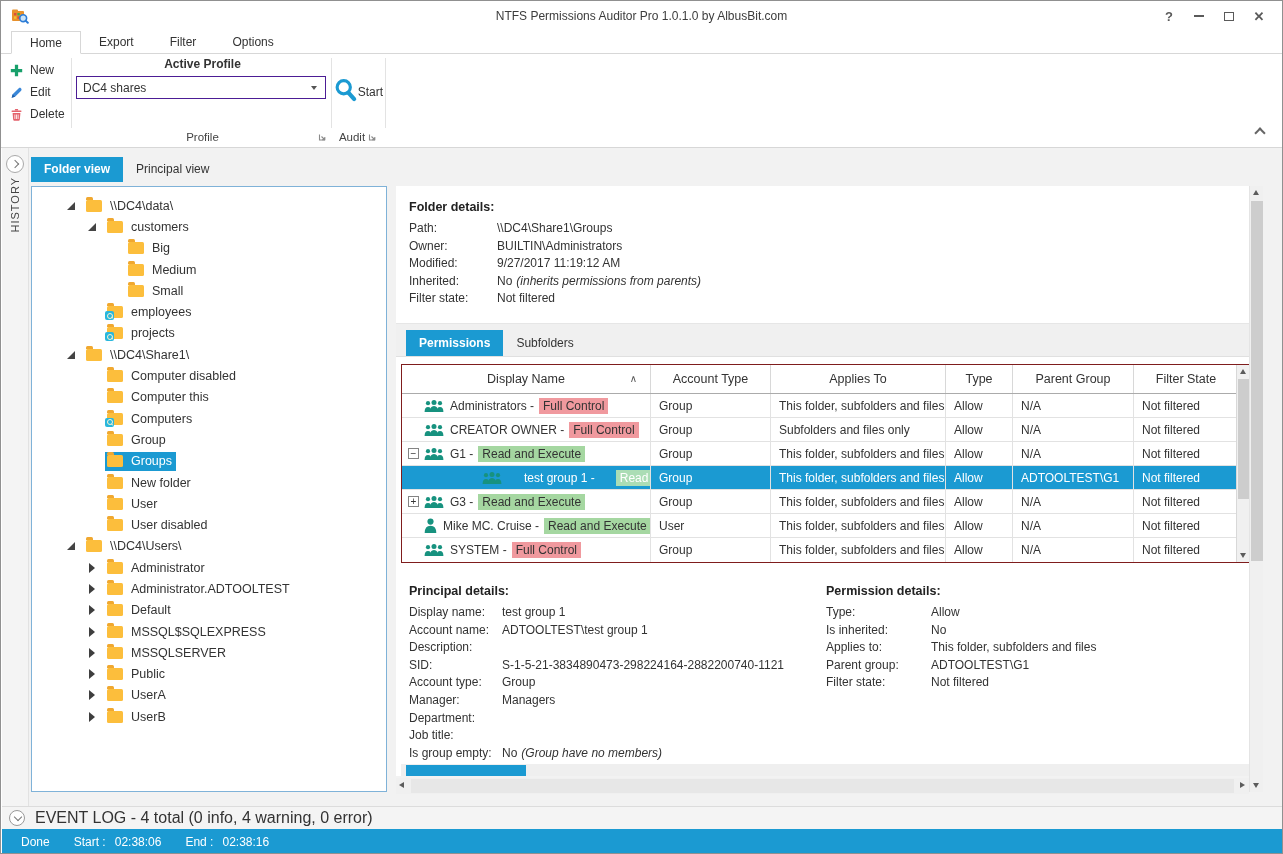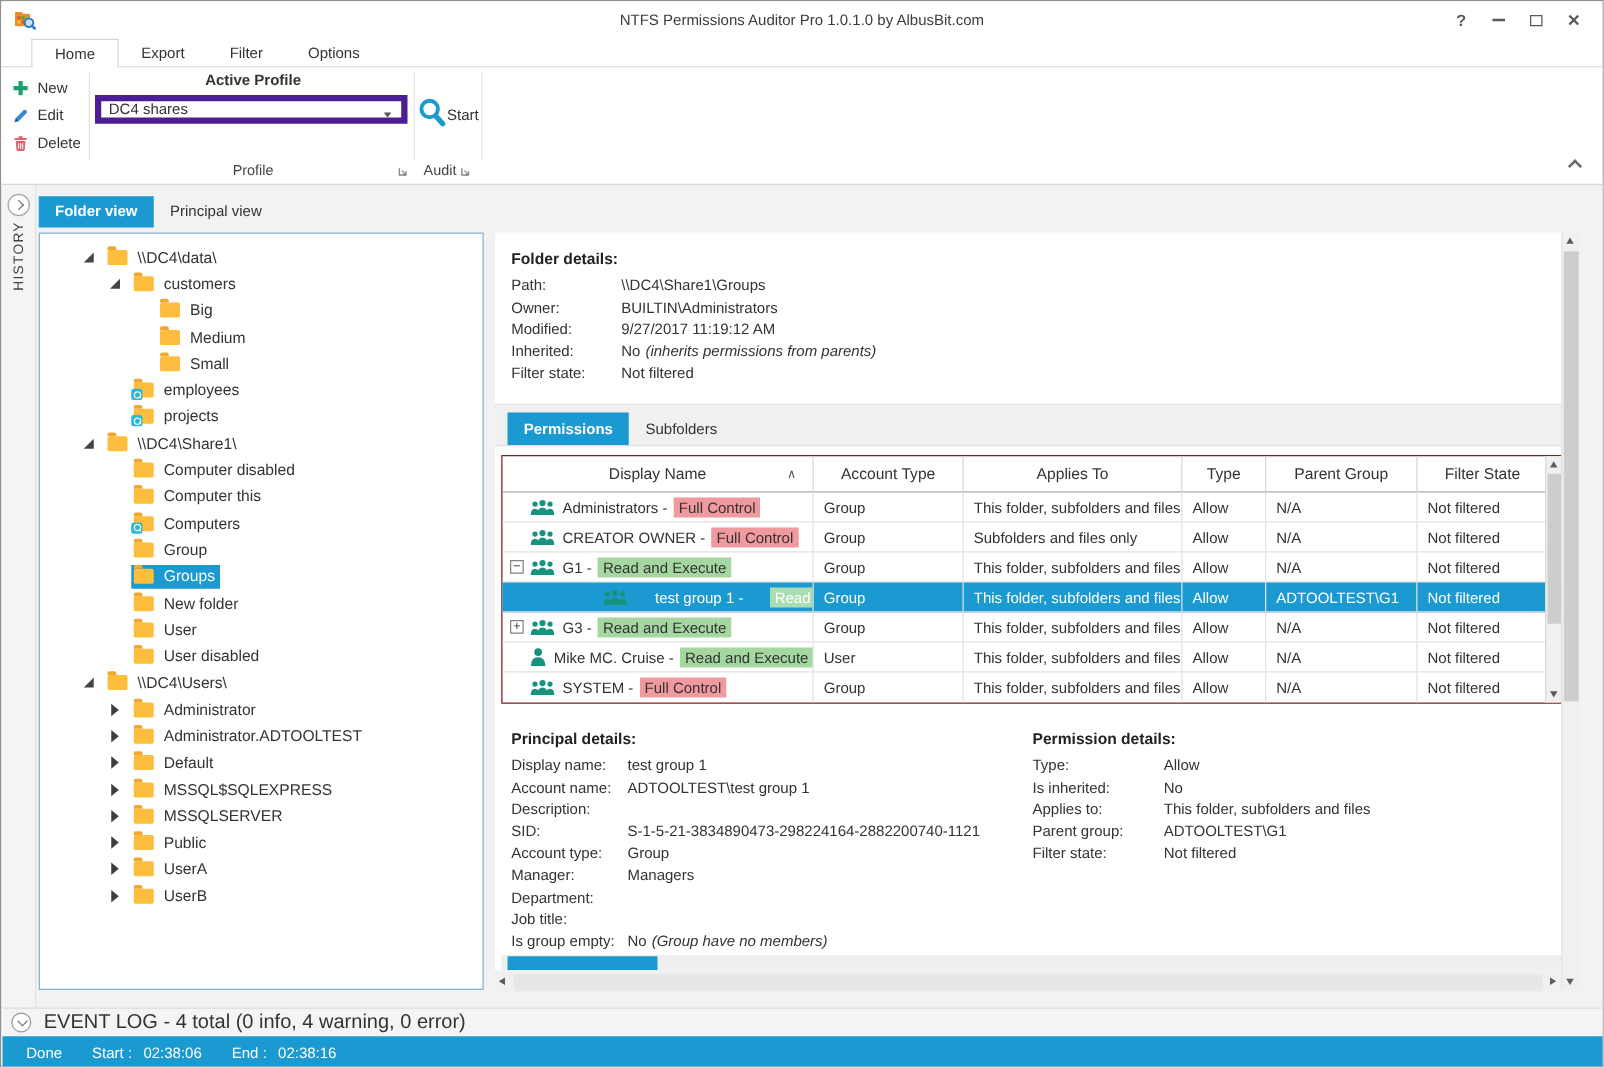--- a/index.html
+++ b/index.html
@@ -8,31 +8,31 @@
           font-family:"Liberation Sans",sans-serif;overflow:hidden;}
   
   .titlebar{position:absolute;left:0;top:0;width:100%;height:30px;background:#fff;display:flex;align-items:center;}
   .app-icon{margin-left:10px;width:18px;height:18px;flex:none;}
   .win-title{position:absolute;left:0;right:0;top:8px;text-align:center;font-size:12px;color:#3c3c3c;}
   .win-controls{margin-left:auto;display:flex;margin-right:8px;z-index:2;}
   .win-btn{width:30px;height:22px;display:flex;align-items:center;justify-content:center;color:#5a5a5a;font-size:13px;font-weight:bold;}
   .max-box{width:10px;height:9px;border:1.5px solid #5a5a5a;display:inline-block;}
   .min-bar{width:10px;height:0;border-top:2px solid #5a5a5a;display:inline-block;}
   
-  .tabs-row{position:absolute;left:0;top:30px;width:100%;height:23px;background:#fff;border-bottom:1px solid #d7d7d7;display:flex;padding-left:24px;}
+  .tabs-row{position:absolute;left:0;top:30px;width:100%;height:23px;background:#fff;border-bottom:1px solid #d7d7d7;display:flex;padding-left:10px;}
   .rtab{padding:4px 18px 3px;font-size:12px;color:#333;}
   .rtab.active{background:#fff;border:1px solid #d7d7d7;border-bottom:1px solid #fff;margin-bottom:-1px;}
   
   .ribbon{position:absolute;left:0;top:53px;width:100%;height:94px;background:#fff;border-bottom:1px solid #d7d7d7;}
   .rb-buttons{position:absolute;left:9px;top:5px;}
   .rb-btn{display:flex;align-items:center;gap:7px;height:22px;font-size:12px;color:#333;}
   .vsep{position:absolute;top:4px;height:70px;width:0;border-left:1px solid #e3e3e3;}
   .ap-label{position:absolute;left:75px;top:3px;width:253px;text-align:center;font-size:12px;font-weight:bold;color:#333;}
-  .combo{position:absolute;left:75px;top:22px;width:250px;height:23px;border:5px solid #4c1d95;background:#fff;
-         font-size:12px;color:#333;display:flex;align-items:flex-end;padding-left:6px;}
+  .combo{position:absolute;left:75px;top:22px;width:250px;height:23px;border:1px solid #4c1d95;background:#fff;
+         font-size:12px;color:#333;display:flex;align-items:center;padding-left:6px;}
   .combo-arrow{position:absolute;right:8px;top:9px;width:0;height:0;border-left:3.5px solid transparent;border-right:3.5px solid transparent;border-top:4px solid #555;}
   .group-footer{position:absolute;bottom:4px;font-size:11.5px;color:#444;}
   .gf-profile{left:75px;width:253px;text-align:center;}
   .gf-audit{left:331px;width:52px;display:flex;justify-content:center;align-items:center;gap:3px;}
   .launcher{width:9px;height:9px;display:inline-block;}
   .gf-profile .launcher{position:absolute;right:2px;bottom:1px;}
   .start-btn{position:absolute;left:333px;top:3px;width:49px;height:66px;display:flex;flex-direction:row;align-items:center;}
   .start-label{font-size:12px;color:#333;margin-top:3px;}
   .ribbon-collapse{position:absolute;right:18px;bottom:10px;width:8px;height:8px;border-left:2px solid #666;border-top:2px solid #666;transform:rotate(45deg);}
   

